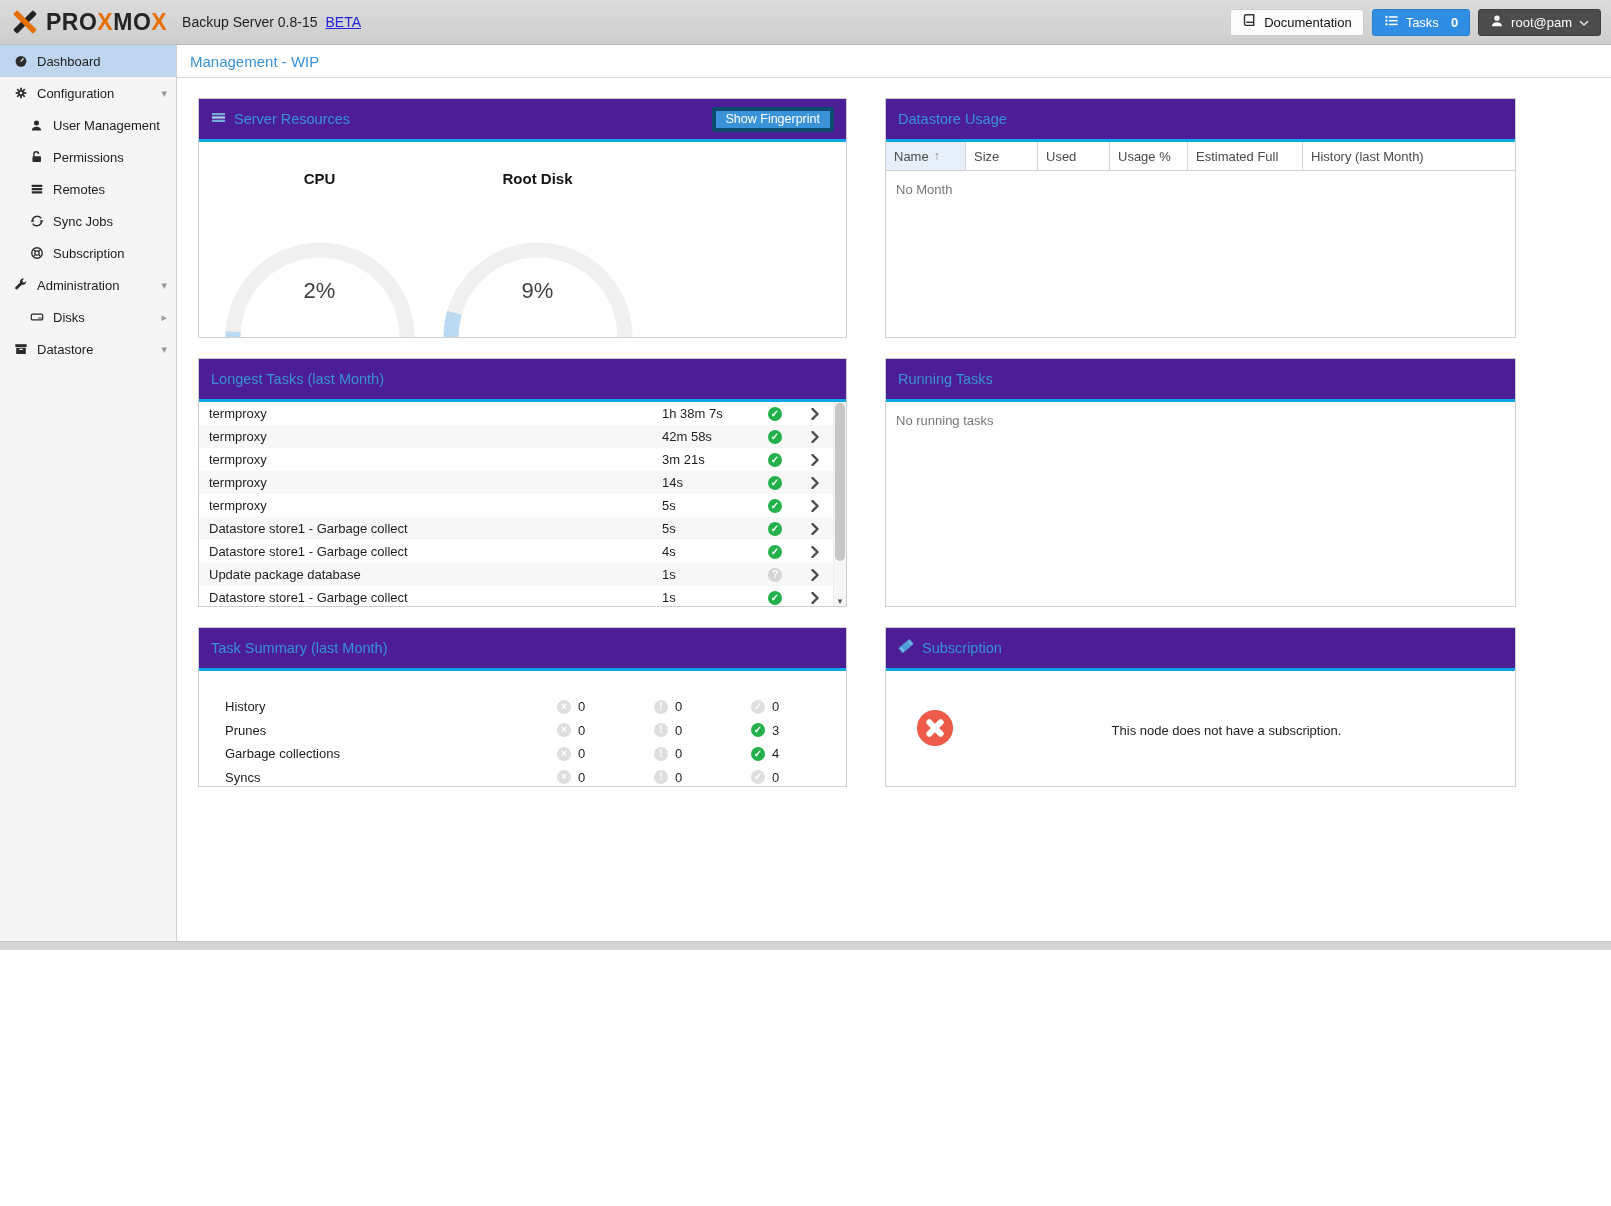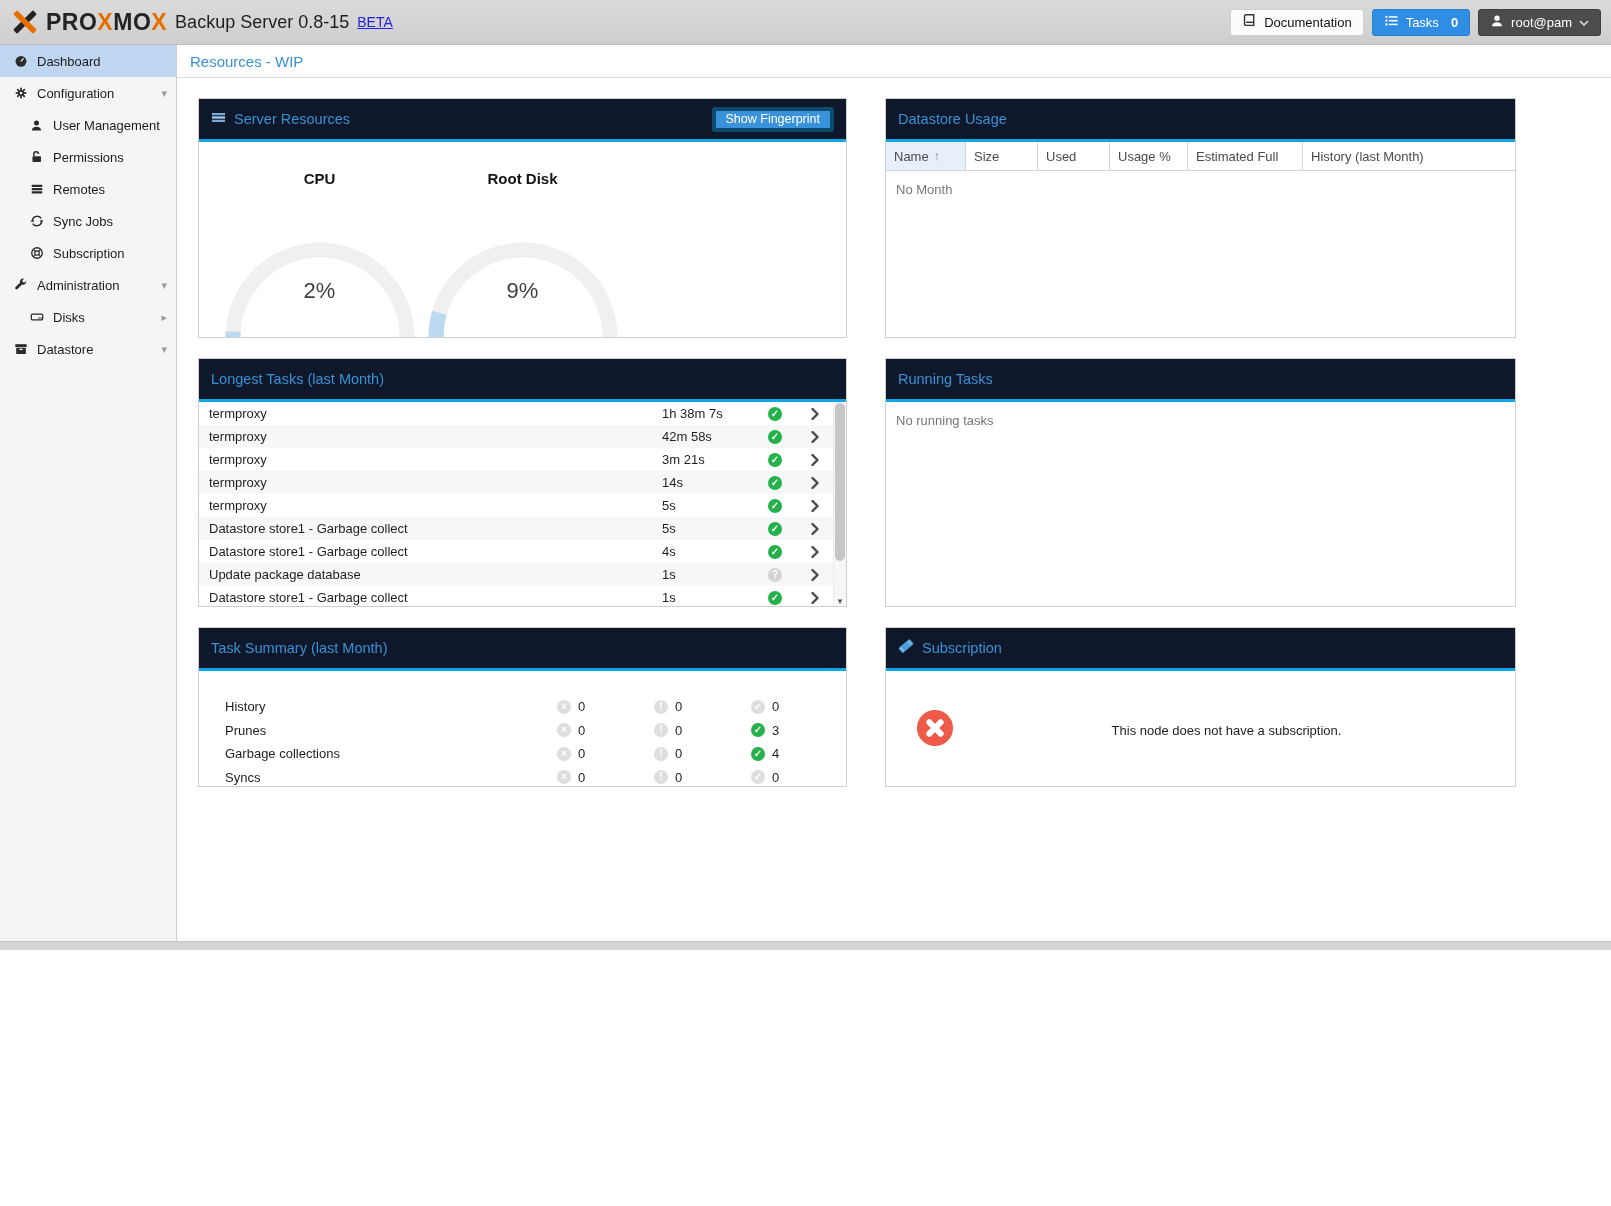--- a/index.html
+++ b/index.html
@@ -11,21 +11,21 @@
   }
   
   .topbar {
     height:45px; display:flex; align-items:center; gap:8px;
     padding:0 10px; background:linear-gradient(#dbdbdb,#cecece);
     border-bottom:1px solid #bdbdbd;
   }
   .logo { display:flex; align-items:center; gap:6px; }
   .logo-text b { font-weight:800; font-size:23px; letter-spacing:.5px; font-style:normal; }
   .ld { color:#242424; } .lx { color:#e57000; }
-  .product { font-size:18px; color:#1f1f1f; margin-left:0; }
+  .product { font-size:14px; color:#1f1f1f; margin-left:7px; }
   a.beta { color:#2222dd; font-size:14px; text-decoration:underline; cursor:pointer; }
   .topbar-right { margin-left:auto; display:flex; gap:8px; align-items:center; }
   .tb-btn {
     height:27px; border-radius:3px; font-size:13px; display:flex; align-items:center;
     gap:7px; padding:0 11px; border:1px solid transparent; cursor:pointer;
     font-family:"Liberation Sans", sans-serif;
   }
   .btn-doc  { background:#fcfcfc; border-color:#cfcfcf; color:#111; }
   .btn-tasks{ background:#2f8de4; border-color:#2a7fcd; color:#fff; }
   .btn-tasks b { font-weight:700; margin-left:5px; }
@@ -42,32 +42,32 @@
   .s-label { white-space:nowrap; }
   .s-arrow { margin-left:auto; color:#9a9a9a; font-size:11px; }
   .main { flex:1; display:flex; flex-direction:column; background:#fff; }
   .page-header { height:33px; border-bottom:1px solid #d8d8d8; display:flex; align-items:center;
     padding-left:13px; font-size:15px; color:#3892d4; background:#fff; }
   .content { padding:20px 0 0 21px; display:grid; grid-template-columns:649px 631px;
     column-gap:38px; align-content:start; }
   .col { display:flex; flex-direction:column; }
   
   .panel { border:1px solid #cfcfcf; background:#fff; margin-bottom:20px; }
-  .panel-header { height:40px; background:#0f172a; display:flex; align-items:center;
+  .panel-header { height:40px; background:#4c1d95; display:flex; align-items:center;
     padding:0 12px; gap:8px; }
   .panel-title { font-size:14.5px; color:#3892d4; }
   .panel-body { position:relative; border-top:3px solid #0ea5e9; background:#fff; overflow:hidden; }
   .body-sr, .body-du { height:198px; }
   .body-lt, .body-rt { height:207px; }
   .body-ts, .body-sub { height:118px; }
   .btn-fp { margin-left:auto; background:#3a92d8; color:#fff; border:4px solid #0c4a6e;
     border-radius:3px; height:25px; padding:0 10px; font-size:12.5px; cursor:pointer;
     font-family:"Liberation Sans", sans-serif; }
   
-  .gauges { display:flex; height:100%; padding-left:19px; }
+  .gauges { display:flex; height:100%; padding-left:19px;gap:15px; }
   .gauge { width:203px; display:flex; flex-direction:column; align-items:center; }
   .gauge-label { margin-top:28px; font-size:15px; font-weight:700; color:#141414; }
   .gauge-arc { margin-top:auto; position:relative; width:190px; height:112px; }
   .gauge-arc svg { position:absolute; left:0; top:0; }
   .gauge-pct { position:absolute; left:0; right:0; top:53px; text-align:center;
     font-size:22px; color:#3f3f3f; }
   
   .du-header { display:flex; height:29px; border-bottom:1px solid #d4d4d4;
     font-size:13px; color:#4a4a4a; }
   .du-cell { display:flex; align-items:center; padding:0 8px; gap:5px;
@@ -259,21 +259,21 @@
             <rect x="6" y="7.8" width="4" height="1.4" rx=".7" fill="#f5f5f5"></rect>
           </svg>
         </span>
         <span class="s-label">Datastore</span>
         <span class="s-arrow">▾</span>
       </div>
     </nav>
 
   <div class="main">
     <div class="page-header">
-      <span>Resources - WIP</span>
+      <span>Management - WIP</span>
     </div>
 
     <div class="content">
 
       <div class="col">
         <div class="panel">
           <div class="panel-header">
             <span><svg width="15" height="15" viewBox="0 0 16 16">
                   <rect x="1" y="3.2" width="14" height="2.4" fill="#74aad8"></rect>
                   <rect x="1" y="6.8" width="14" height="2.4" fill="#a9cbe8"></rect>

